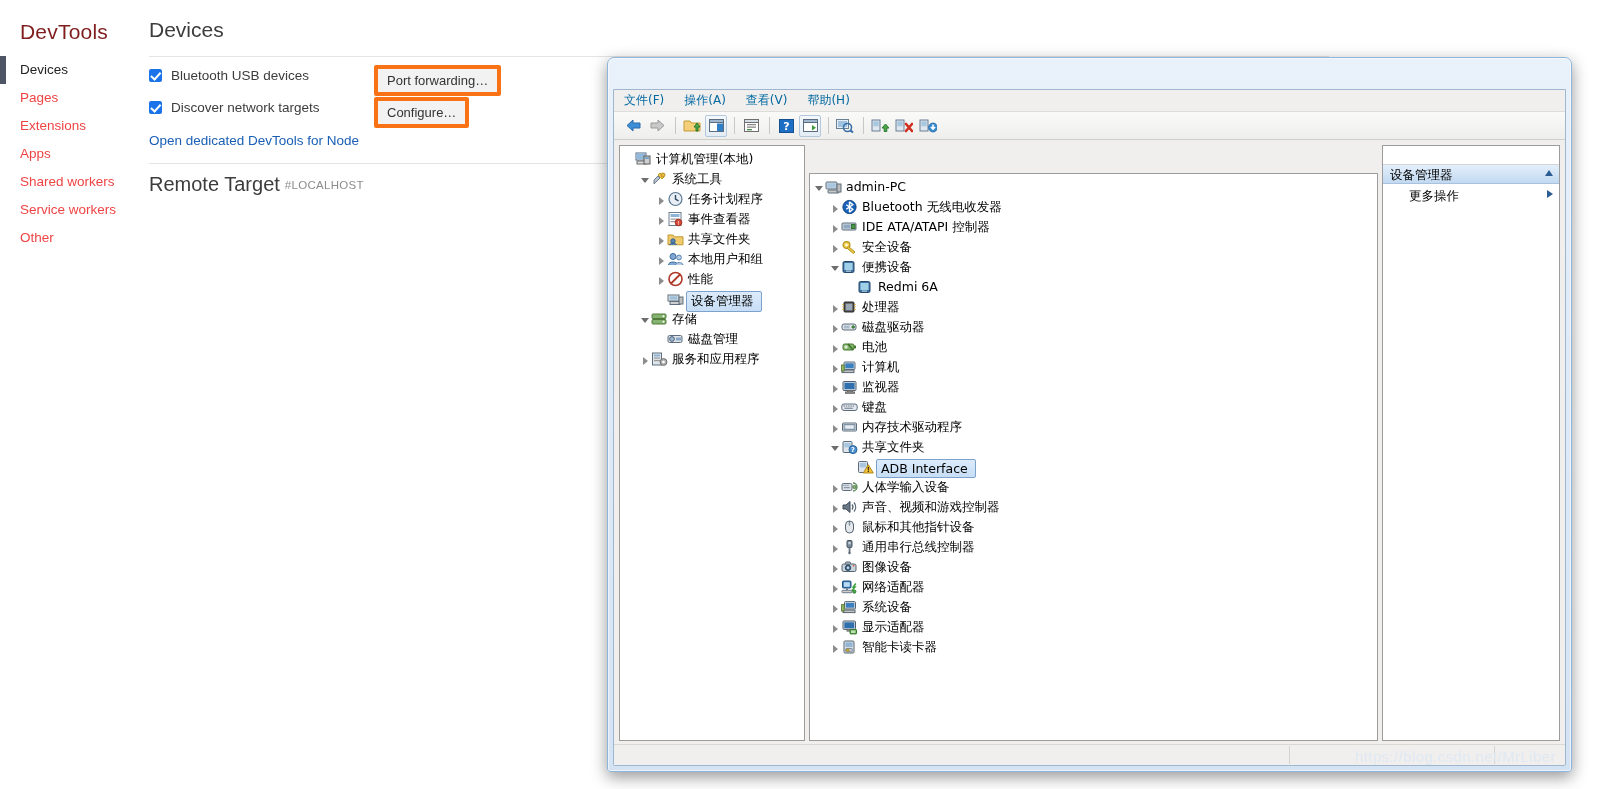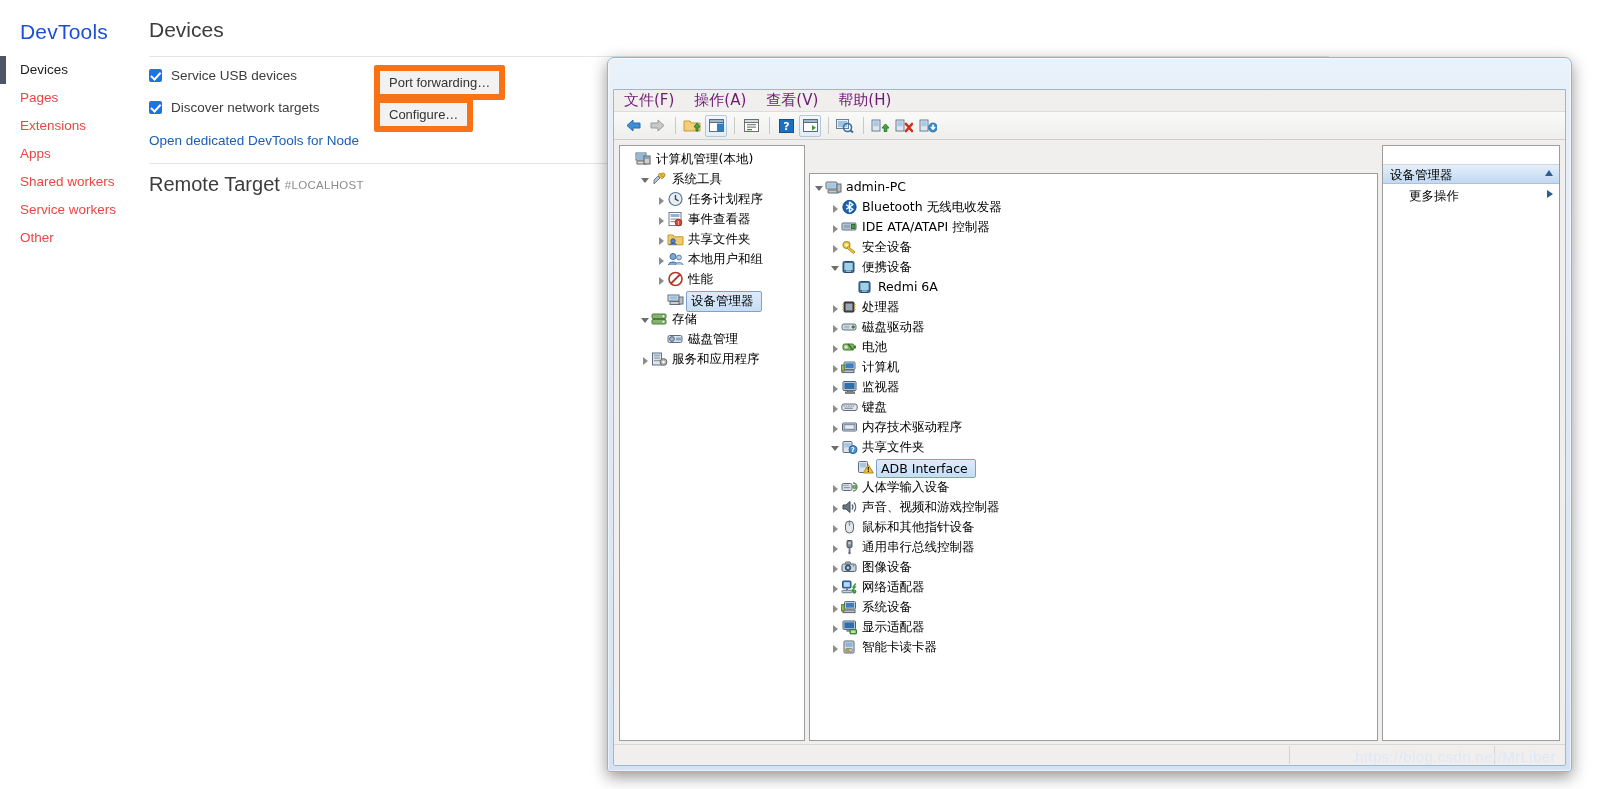--- a/index.html
+++ b/index.html
@@ -15,21 +15,21 @@
   #devtools {
     position: absolute; left: 0; top: 0; width: 1600px; height: 789px;
     background: #ffffff;
   }
   .dt-sidebar {
     position: absolute; left: 0; top: 0; width: 140px; height: 789px;
     background: #ffffff;
   }
   .dt-brand {
     position: absolute; left: 20px; top: 20px;
-    font-size: 21px; color: #1d4ed8; font-weight: 400;
+    font-size: 21px; color: #7f1d1d; font-weight: 400;
     letter-spacing: .2px;
   }
   .dt-navlist { position: absolute; left: 0; top: 56px; width: 140px; }
   .dt-navitem {
     position: relative; height: 28px; line-height: 28px;
     padding-left: 20px; font-size: 13.5px; color: #ef4444;
     cursor: pointer; white-space: nowrap;
   }
   .dt-navitem.active { color: #222222; }
   .dt-navitem.active::before {
@@ -64,21 +64,21 @@
   }
   .dt-check::after {
     content: ""; position: absolute; left: 4px; top: 1px;
     width: 3.5px; height: 7.5px;
     border: solid #ffffff; border-width: 0 2px 2px 0;
     transform: rotate(42deg);
   }
   .dt-checklabel { font-size: 13.5px; color: #3c3c3c; white-space: nowrap; }
   .dt-btn {
     position: absolute;
-    background: #f2f2f2; border: 6px solid #f97316; border-radius: 2px;
+    background: #f2f2f2; border: 4px solid #f97316; border-radius: 2px;
     font-size: 13px; color: #333; font-family: inherit;
     padding: 4px 9px; cursor: pointer; white-space: nowrap;
   }
   .dt-btn.b1 { left: 234px; top: 65px; }
   .dt-btn.b2 { left: 234px; top: 97px; }
   .dt-link {
     position: absolute; left: 9px; top: 133px;
     font-size: 13.5px; color: #1a5fb4; cursor: pointer;
     text-decoration: none;
   }
@@ -154,21 +154,21 @@
     border: 1px solid #9eb6ce;
     border-radius: 0 0 2px 2px;
     overflow: hidden;
   }
   .menubar {
     height: 22px; background: #f0efee;
     display: flex; align-items: center; padding-left: 10px;
     border-bottom: 1px solid #dcdcd8;
   }
   .menuitem {
-    font-size: 15px; color: #701a75; padding: 2px 10px 2px 0;
+    font-size: 12px; color: #0369a1; padding: 2px 10px 2px 0;
     margin-right: 10px; cursor: pointer; white-space: nowrap;
   }
   .toolbar {
     height: 28px;
     background: linear-gradient(180deg,#fafaf9 0%,#eeeeec 100%);
     border-bottom: 1px solid #cfcfca;
     display: flex; align-items: center; padding-left: 8px;
   }
   .tb-icon {
     width: 22px; height: 22px; margin-right: 2px;
@@ -308,21 +308,21 @@
       </div>
     </div>
   </div>
 
   <div class="dt-main">
     <div class="dt-title">Devices</div>
     <div class="dt-hr one"></div>
 
     <div class="dt-row r1">
       <span class="dt-check"></span>
-      <span class="dt-checklabel">Service USB devices</span>
+      <span class="dt-checklabel">Bluetooth USB devices</span>
     </div>
     <div class="dt-row r2">
       <span class="dt-check"></span>
       <span class="dt-checklabel">Discover network targets</span>
     </div>
 
     <button class="dt-btn b1">Port forwarding…</button>
     <button class="dt-btn b2">Configure…</button>
 
     <a class="dt-link" href="#">Open dedicated DevTools for Node</a>

